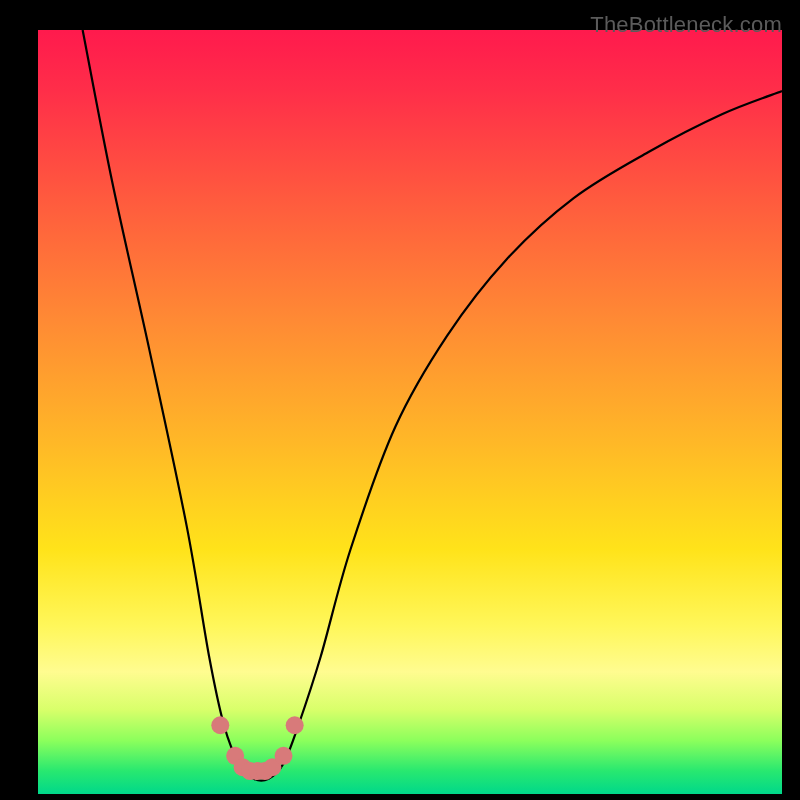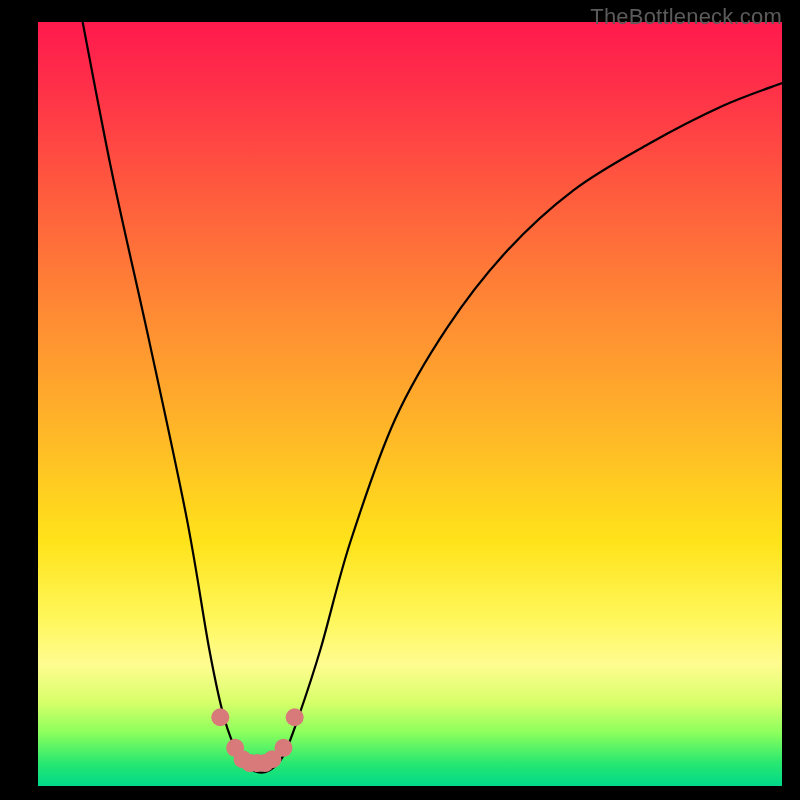--- a/index.html
+++ b/index.html
@@ -6,21 +6,21 @@
     margin: 0;
     padding: 0;
     width: 800px;
     height: 800px;
     background: #000;
     overflow: hidden;
     font-family: Arial, Helvetica, sans-serif;
   }
   .frame {
     position: absolute;
-    left: 0; top: 4px;
+    left: 0; top: 12px;
     width: 800px; height: 564px;
     background: #000;
   }
   .plot {
     position: absolute;
     left: 38px;
     top: 18px;
     width: 744px;
     height: 764px;
     

